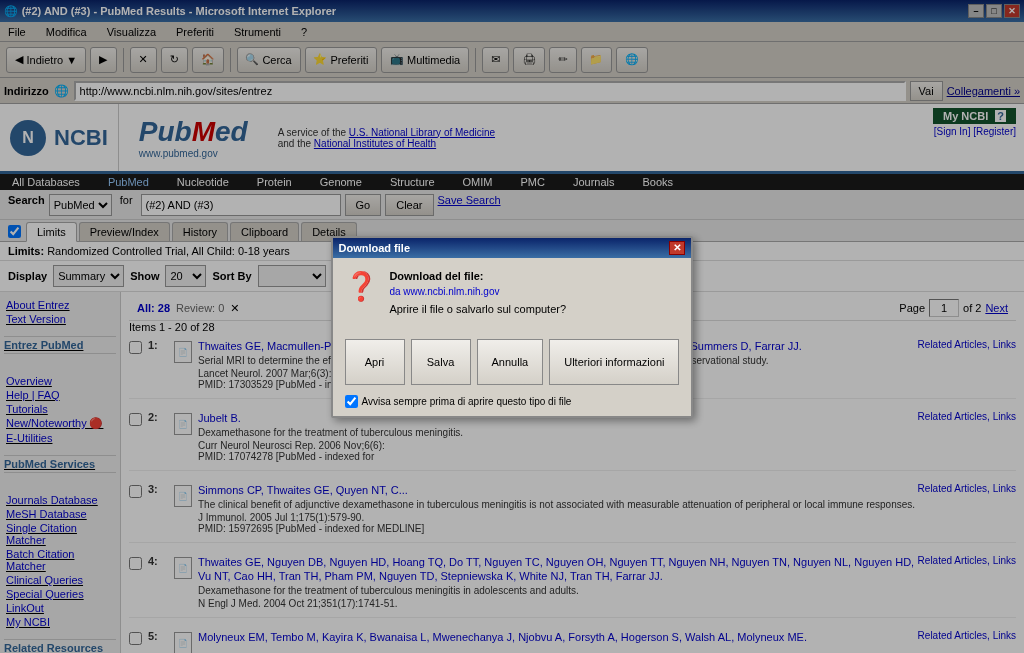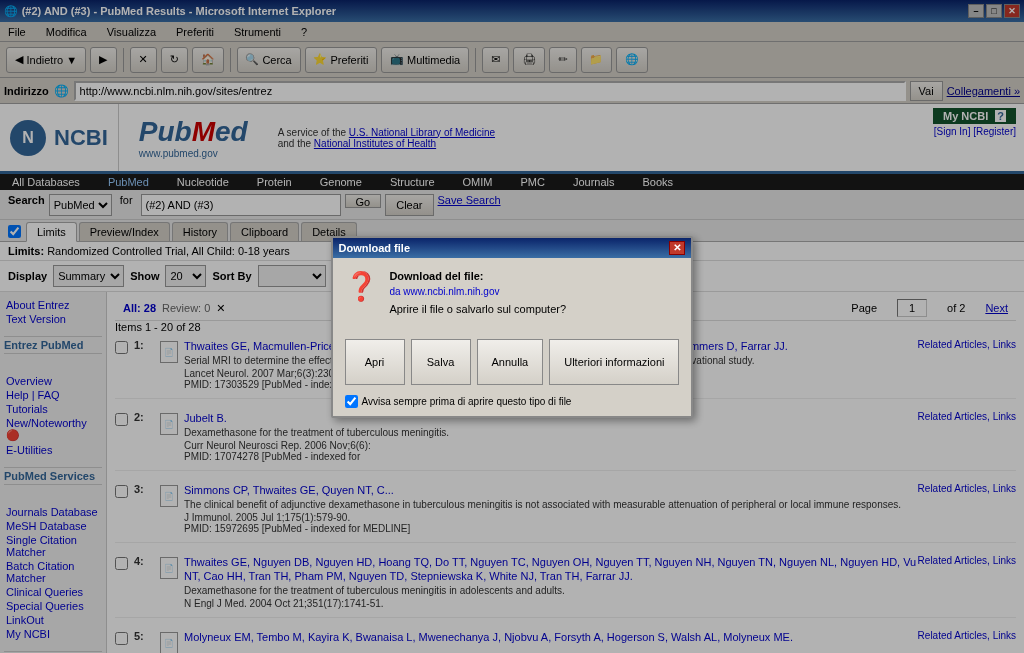--- a/index.html
+++ b/index.html
@@ -217,21 +217,21 @@
       border: 1px solid #999;
       padding: 1px 4px;
       font-size: 11px;
     }
     .search-btn {
       background: linear-gradient(to bottom, #f0eeea, #d4d0c8);
       border: 1px solid #999;
       padding: 1px 10px;
       font-size: 11px;
       cursor: pointer;
-      height: 14px;
+      height: 22px;
     }
     .clear-btn {
       background: linear-gradient(to bottom, #f0eeea, #d4d0c8);
       border: 1px solid #999;
       padding: 1px 10px;
       font-size: 11px;
       cursor: pointer;
       height: 22px;
     }
     .save-search-link { font-size: 11px; color: #0000cc; text-decoration: underline; cursor: pointer; }
@@ -293,38 +293,39 @@
       align-items: center;
       justify-content: space-between;
       padding: 3px 8px;
       background: white;
       border-bottom: 1px solid #ddd;
       font-size: 11px;
     }
     .results-info-left { display: flex; align-items: flex-start; gap: 6px; }
     .all-badge { font-weight: bold; color: #0000cc; }
     .review-badge { color: #666; }
-    .results-info-right { display: flex; align-items: center; gap: 20px; }
+    .results-info-right { display: flex; align-items: center; gap: 4px; }
     .page-input { width: 30px; height: 18px; border: 1px inset #ccc; text-align: center; font-size: 11px; }
 
     
     .body-layout {
       display: flex;
       flex: 1;
       overflow: hidden;
     }
 
     
     .sidebar {
-      width: 107px;
+      width: 121px;
       background: #f0f0f0;
       border-right: 1px solid #ccc;
       overflow-y: auto;
       padding: 6px 4px;
       font-size: 11px;
+      text-decoration: underline;
     }
     .sidebar-section { margin-bottom: 10px; }
     .sidebar-section-title {
       font-weight: bold;
       color: #336699;
       font-size: 11px;
       margin-bottom: 20px;
       border-bottom: 1px solid #ccc;
       padding-bottom: 2px;
     }

